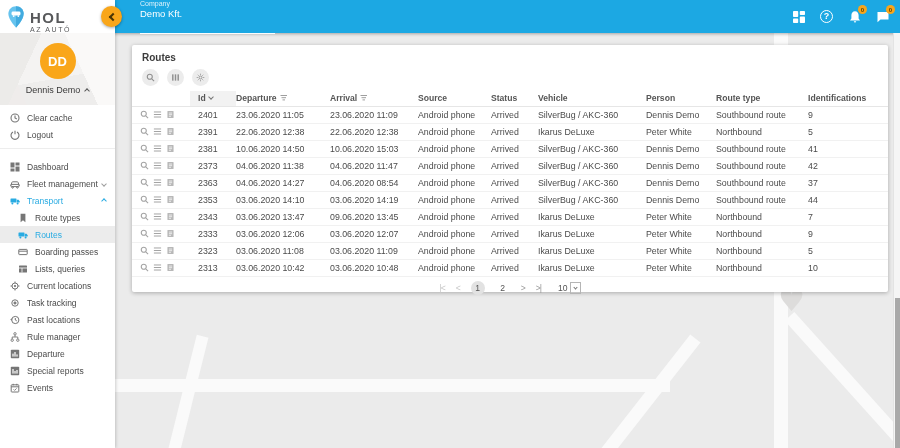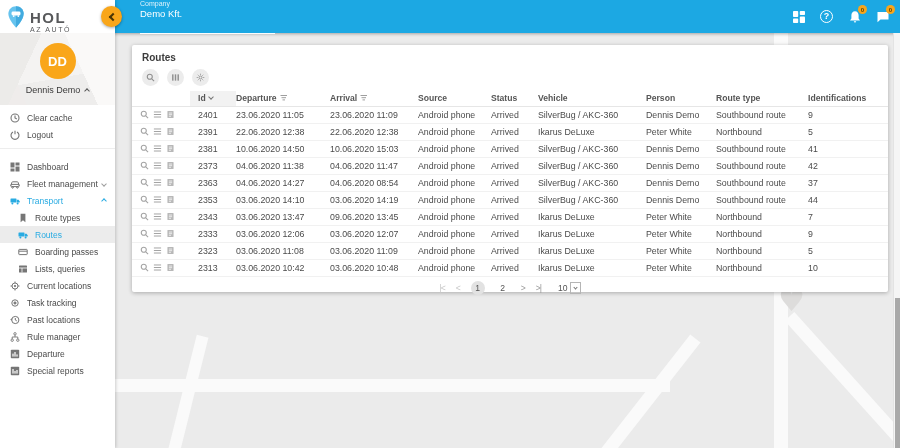--- a/index.html
+++ b/index.html
@@ -303,20 +303,30 @@
     <div class="menu-item">
       <span class="mi">
           <svg viewBox="0 0 10 10">
             <rect x="0.8" y="0.8" width="8.4" height="8.4" rx="0.8" fill="currentColor"></rect>
             <rect x="2.4" y="3" width="1.2" height="4.6" fill="#fff"></rect>
             <rect x="4.4" y="5" width="1.2" height="2.6" fill="#fff"></rect>
             <rect x="6.4" y="4" width="1.2" height="3.6" fill="#fff"></rect>
           </svg>
         </span>
       <span>Special reports</span>
+    </div>
+    <div class="menu-item">
+      <span class="mi">
+          <svg viewBox="0 0 10 10" fill="none" stroke="currentColor" stroke-width="1">
+            <rect x="1.2" y="1.8" width="7.6" height="7.2" rx="0.6"></rect>
+            <path d="M1.2 3.8 H8.8 M3.2 0.8 V2.4 M6.8 0.8 V2.4"></path>
+            <path d="M3.6 6.4 L4.6 7.4 L6.6 5.4" stroke-width="0.9"></path>
+          </svg>
+        </span>
+      <span>Events</span>
     </div>
   </div>
 </div>
 
 <div class="topbar">
   <div class="company-field">
     <span class="company-label">Company</span>
     <span class="company-value">Demo Kft.</span>
   </div>
   <div class="topbar-icons">

